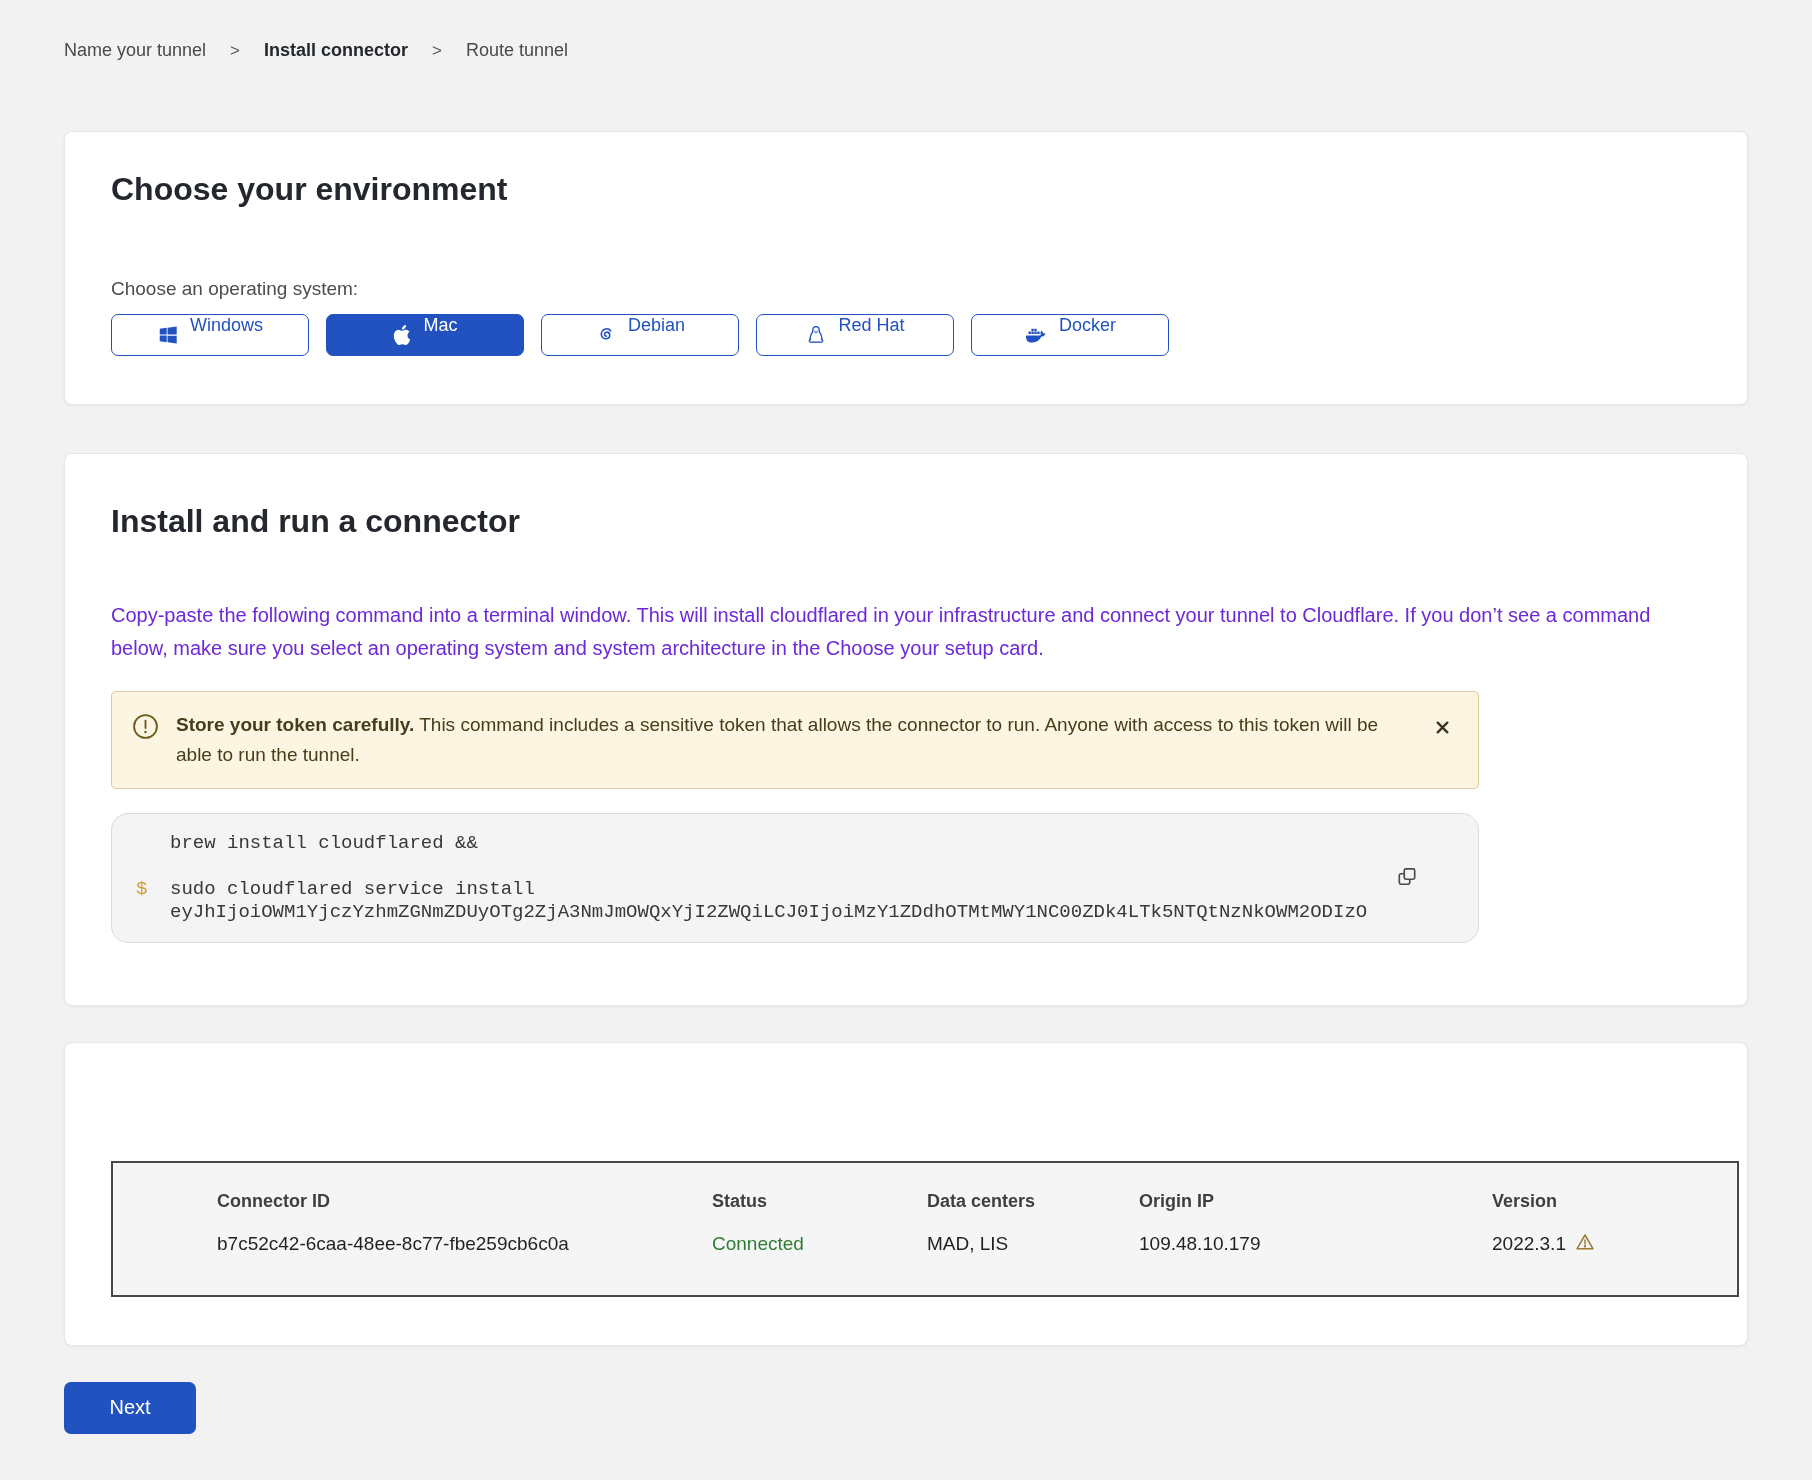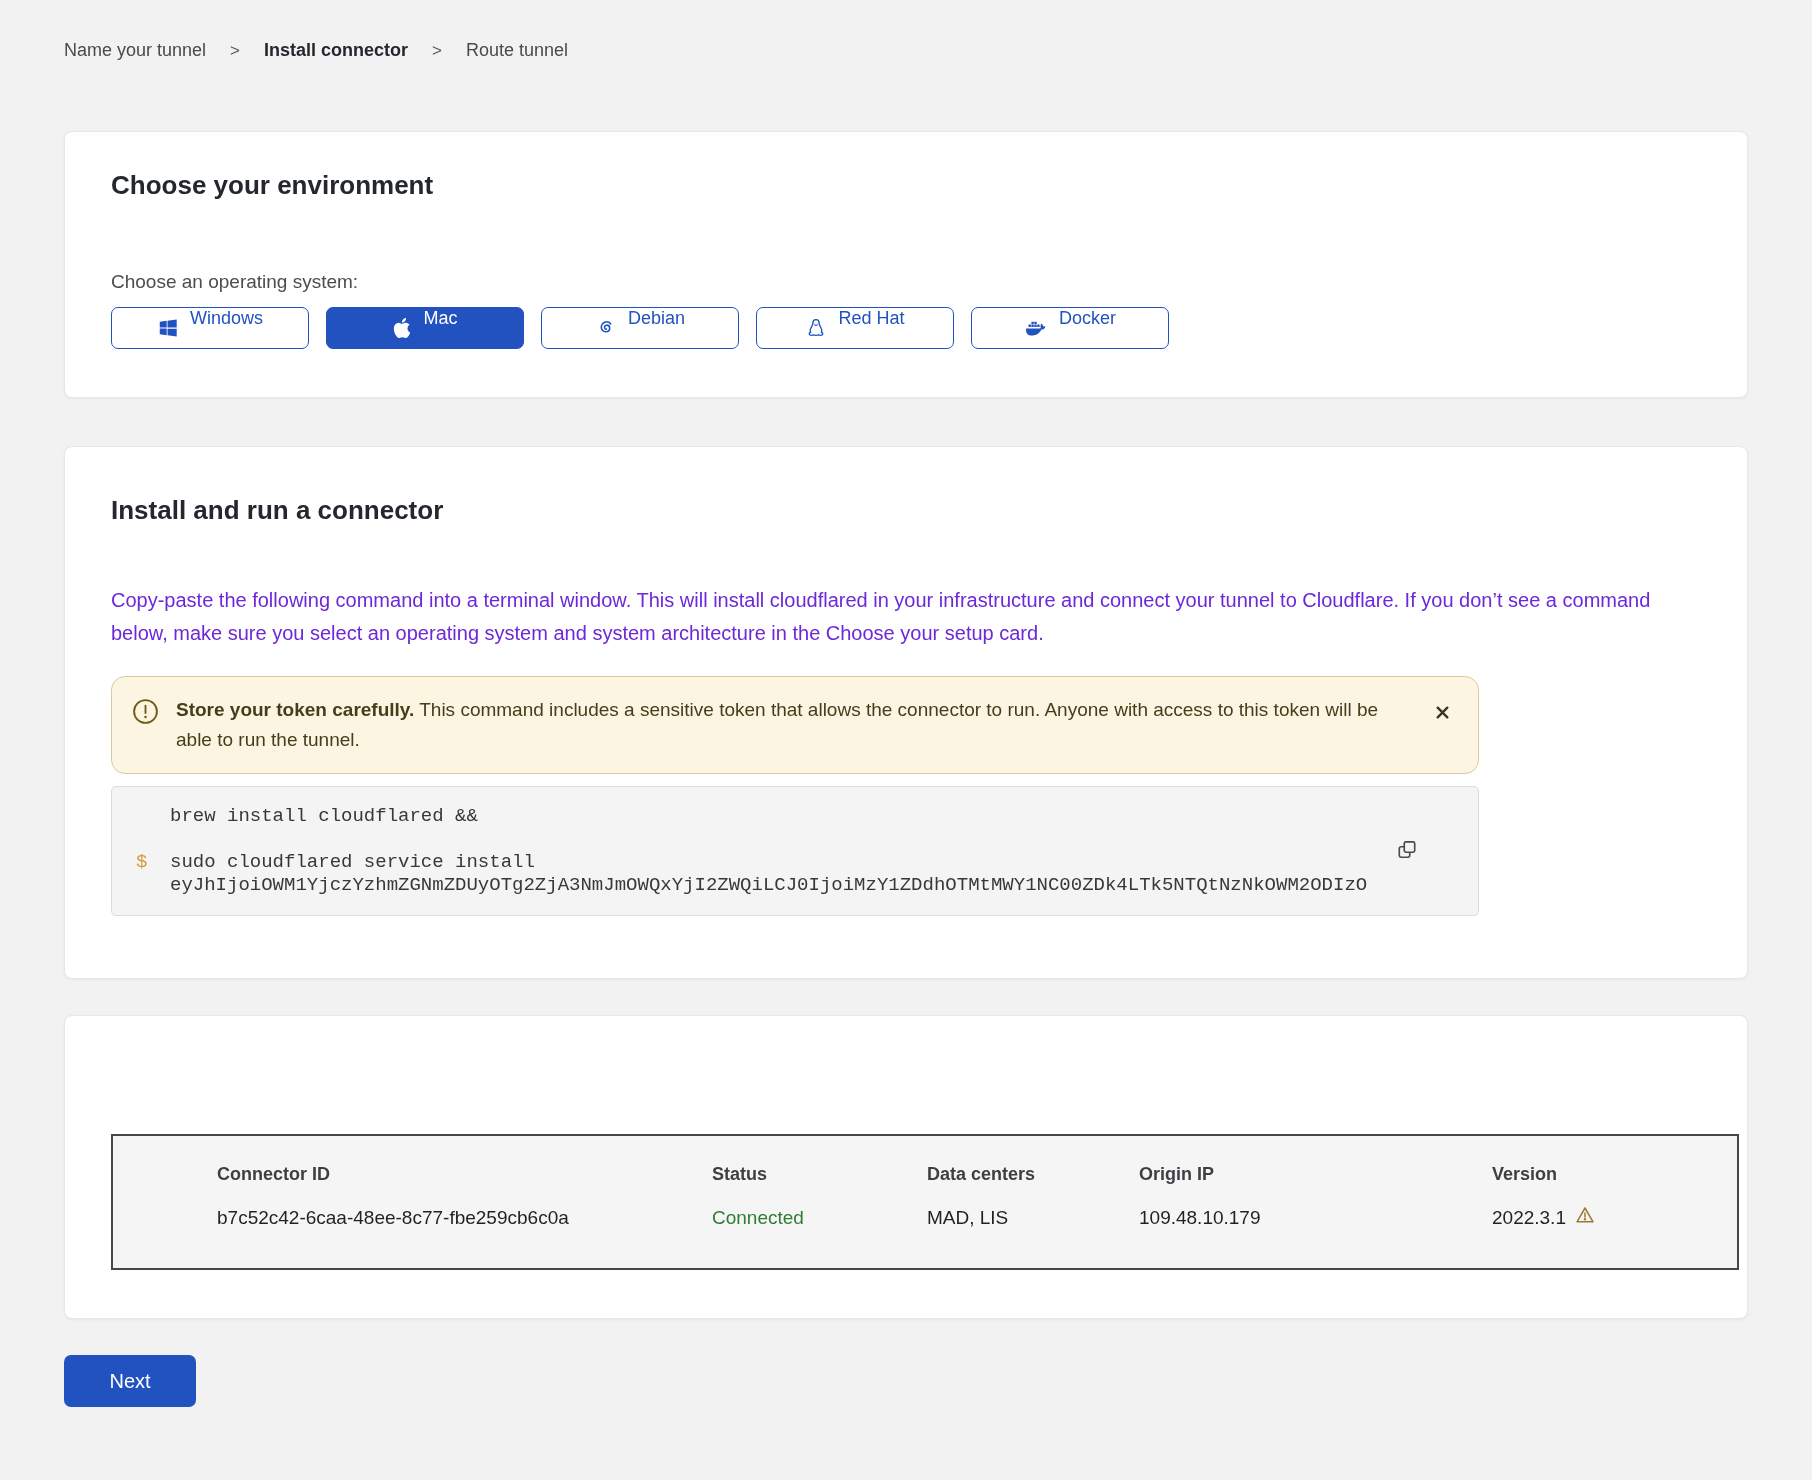--- a/index.html
+++ b/index.html
@@ -21,21 +21,21 @@
   .card {
     background: #ffffff;
     border: 1px solid #e7e7e7;
     border-radius: 8px;
     box-shadow: 0 1px 3px rgba(0,0,0,0.05);
     padding: 38px 46px 48px 46px;
   }
   .card-env { margin-top: 70px; }
   .card-install { margin-top: 48px; padding-top: 48px; padding-bottom: 62px; }
   .card-connectors { margin-top: 36px; padding-top: 48px; }
-  .card-title { font-size: 26px; font-weight: bold; color: #24282e; line-height: 1.2; }
+  .card-title { font-size: 32px; font-weight: bold; color: #24282e; line-height: 1.2; }
 
   
   .os-label { margin-top: 70px; font-size: 19px; color: #4d4d4d; }
   .os-buttons { display: flex; gap: 17px; margin-top: 14px; }
   .os-btn {
     width: 198px; height: 42px;
     display: flex; justify-content: center; gap: 11px;
     background: #ffffff;
     border: 1.5px solid #2152c0;
     border-radius: 7px;
@@ -48,36 +48,36 @@
   .os-btn .icon { display: inline-flex; align-items: center; }
 
   
   .description { margin-top: 58px; font-size: 20px; line-height: 33px; color: #6d28d9; max-width: 1640px; }
 
   .alert {
     width: 1368px;
     margin-top: 26px;
     background: #fcf5e2;
     border: 1px solid #d9cb9c;
-    border-radius: 14px;
+    border-radius: 5px;
     display: flex; align-items: flex-start; gap: 17px;
     padding: 18px 22px 18px 20px;
   }
   .alert-icon { flex-shrink: 0; margin-top: 3px; }
   .alert-text { font-size: 19px; line-height: 30px; color: #473d1c; flex: 1; }
   .alert-text b { font-weight: bold; }
   .alert-close { background: none; border: none; cursor: pointer; padding: 6px; margin-top: 4px; }
 
   .codeblock {
     position: relative;
     width: 1368px;
-    margin-top: 12px;
+    margin-top: 24px;
     background: #f4f4f4;
     border: 1px solid #dcdcdc;
-    border-radius: 5px;
+    border-radius: 17px;
     padding: 18px 110px 18px 24px;
     font-family: "Liberation Mono", monospace;
     font-size: 19px;
     line-height: 23px;
     color: #36383b;
   }
   .code-row { display: flex; }
   .code-row.gap-after { margin-bottom: 23px; }
   .code-prompt { width: 34px; flex-shrink: 0; color: #d29e3d; }
   .code-lines { flex: 1; word-break: break-all; }

